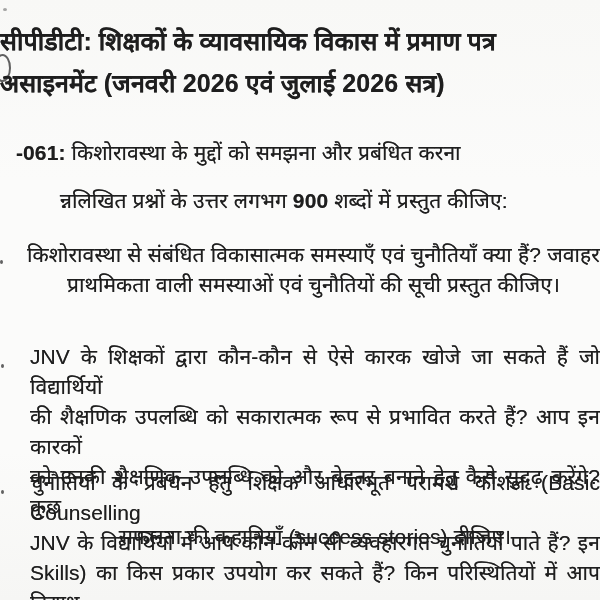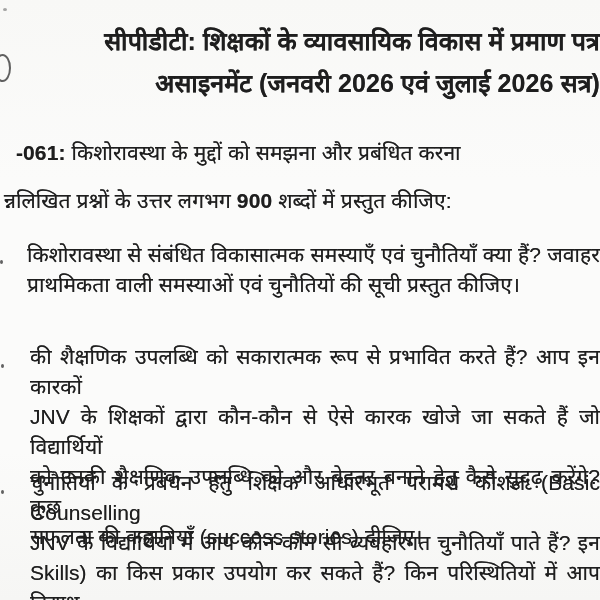--- a/index.html
+++ b/index.html
@@ -19,21 +19,21 @@
   }
   .txt {
     text-shadow: 0 0 0.6px rgba(25,25,25,0.65);
     letter-spacing: 0.1px;
   }
   .doc-title {
     position: absolute;
     top: 20px;
     left: 0;
     width: 600px;
-    text-align: right;
+    text-align: left;
     font-weight: 700;
     font-size: 25px;
     line-height: 42px;
   }
   .course-line {
     position: absolute;
     top: 138px;
     left: 16px;
     width: 596px;
     font-size: 21px;
@@ -46,38 +46,39 @@
     top: 186px;
     left: 0;
     width: 600px;
     font-size: 21px;
     line-height: 30px;
     white-space: nowrap;
   }
   .bold-num { font-weight: 700; }
   .cut-glyph {
     display: inline-block;
-    width: 16px;
+    width: 29px;
     overflow: hidden;
     direction: rtl;
     vertical-align: bottom;
     white-space: nowrap;
+    padding-left: 43px;
   }
   .question {
     position: absolute;
     left: 15px;
     width: 573px;
     font-size: 21px;
     line-height: 30px;
     margin-left: 12px;
   }
   .q1 { top: 240px; }
   .q2 { top: 342px; left: 18px; width: 570px; }
   .q3 { top: 468px; left: 18px; width: 570px; }
-  .line { text-align: left; }
+  .line { text-align: center; }
   .line.just {
     text-align: justify;
     text-align-last: justify;
   }
   
   .artifact-arc {
     position: absolute;
     left: -6px;
     top: 54px;
     width: 13px;
@@ -130,22 +131,22 @@
 
   <div class="instruction-line txt">
     <span class="cut-glyph">न्न</span><span>लिखित प्रश्नों के उत्तर लगभग </span><span class="bold-num">900</span><span> शब्दों में प्रस्तुत कीजिए:</span>
   </div>
 
   <div class="question q1 txt">
       <div class="line just">किशोरावस्था से संबंधित विकासात्मक समस्याएँ एवं चुनौतियाँ क्या हैं? जवाहर</div>
       <div class="line">प्राथमिकता वाली समस्याओं एवं चुनौतियों की सूची प्रस्तुत कीजिए।</div>
     </div>
   <div class="question q2 txt">
+      <div class="line just">JNV के शिक्षकों द्वारा कौन-कौन से ऐसे कारक खोजे जा सकते हैं जो विद्यार्थियों</div>
       <div class="line just">की शैक्षणिक उपलब्धि को सकारात्मक रूप से प्रभावित करते हैं? आप इन कारकों</div>
-      <div class="line just">JNV के शिक्षकों द्वारा कौन-कौन से ऐसे कारक खोजे जा सकते हैं जो विद्यार्थियों</div>
       <div class="line just">को उनकी शैक्षणिक उपलब्धि को और बेहतर बनाने हेतु कैसे सुदृढ़ करेंगे? कुछ</div>
       <div class="line">सफलता की कहानियाँ (success stories) दीजिए।</div>
     </div>
   <div class="question q3 txt">
       <div class="line just">चुनौतियों के प्रबंधन हेतु शिक्षक आधारभूत परामर्श कौशल (Basic Counselling</div>
       <div class="line just">JNV के विद्यार्थियों में आप कौन-कौन सी व्यवहारगत चुनौतियाँ पाते हैं? इन</div>
       <div class="line just">Skills) का किस प्रकार उपयोग कर सकते हैं? किन परिस्थितियों में आप विद्याथ</div>
     </div>
 
 </div>

